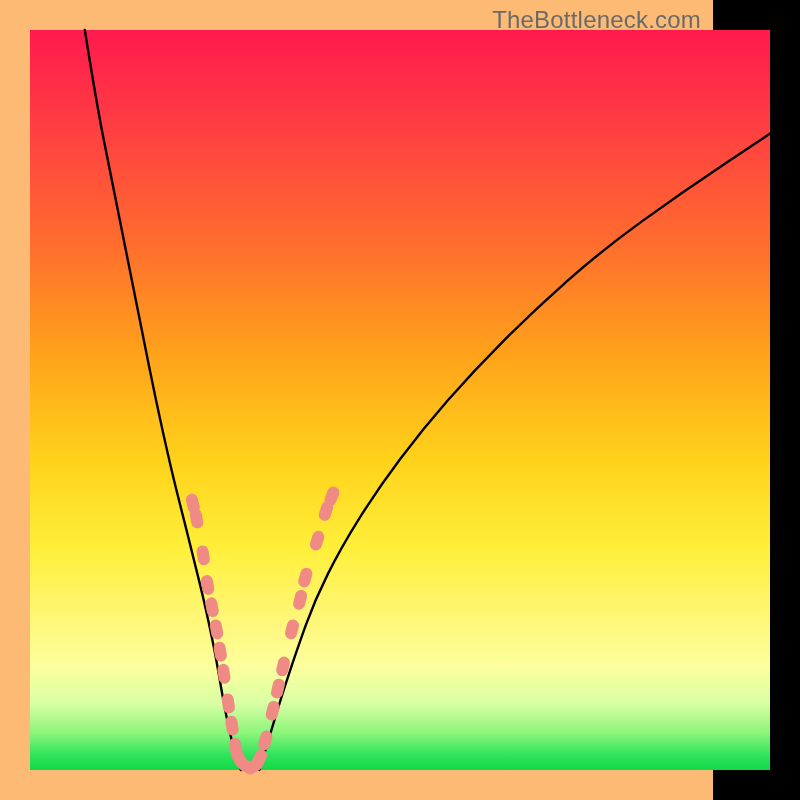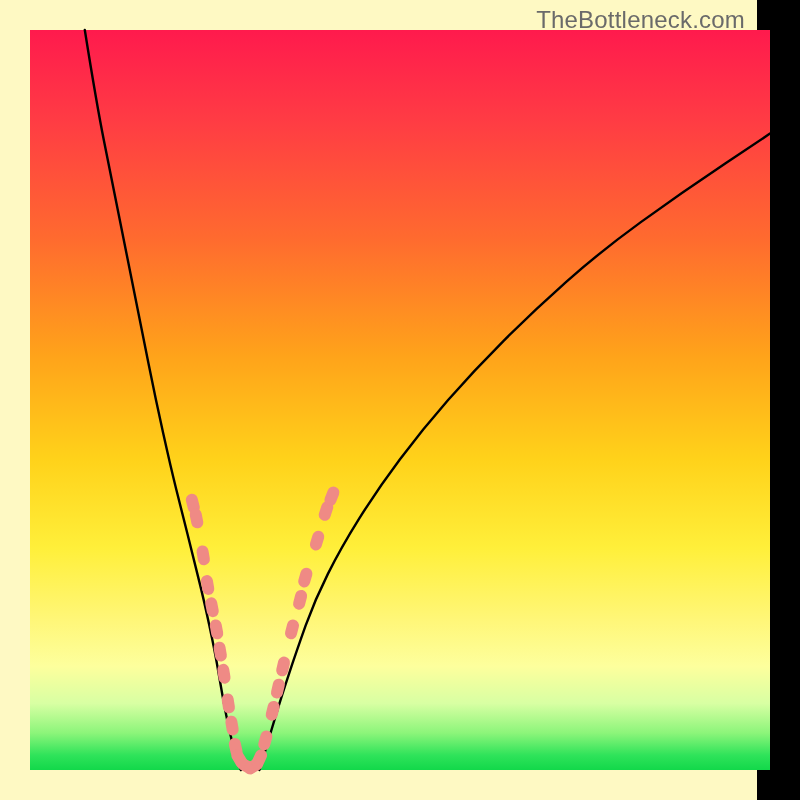--- a/index.html
+++ b/index.html
@@ -10,22 +10,21 @@
     overflow: hidden;
     background: #000;
     font-family: Arial, Helvetica, sans-serif;
   }
   .frame {
     position: absolute;
     left: 0;
     top: 0;
     width: 713px;
     height: 800px;
-    background: #fef9c3;
-    padding-left: 44px;
+    background: #fdba74;
   }
   .plot-area {
     position: absolute;
     left: 30px;
     top: 30px;
     width: 740px;
     height: 740px;
     
     background: linear-gradient(
       to bottom,

